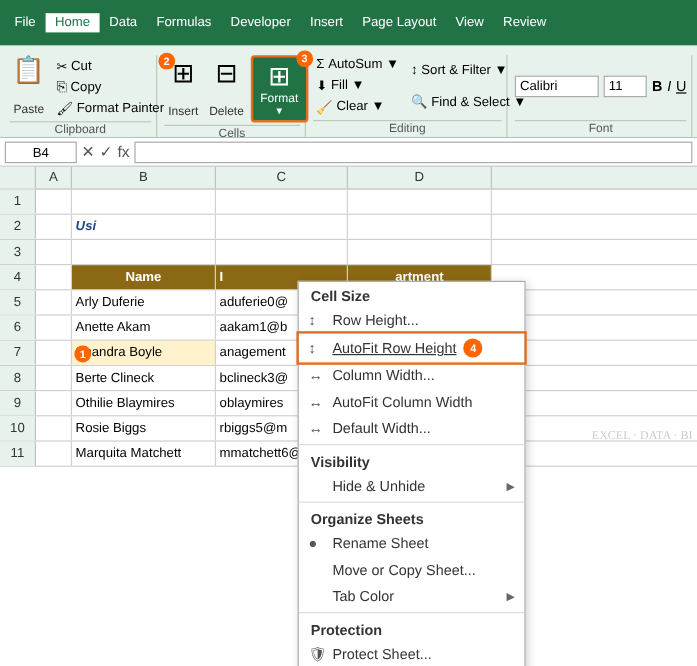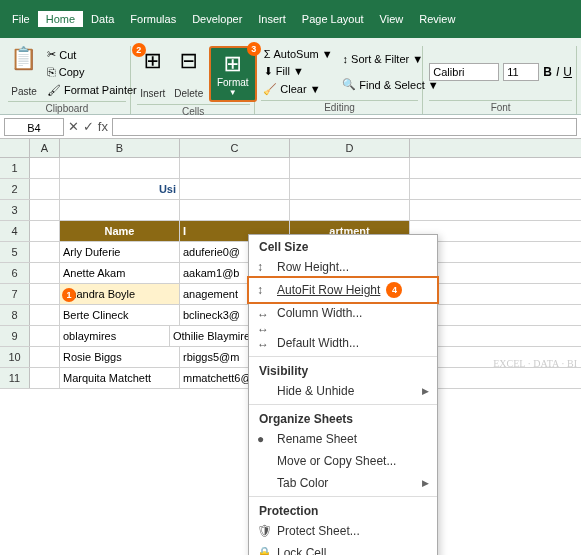--- a/index.html
+++ b/index.html
@@ -447,21 +447,21 @@
     <div class="row-num">1</div>
     <div class="cell cell-a"></div>
     <div class="cell cell-b"></div>
     <div class="cell cell-c"></div>
     <div class="cell cell-d"></div>
   </div>
 
   <div class="sheet-row row-2">
     <div class="row-num">2</div>
     <div class="cell cell-a"></div>
-    <div class="cell cell-b" style="font-weight:bold; color:#1f497d; text-align:right;">Usi</div>
+    <div class="cell cell-b" style="font-weight:bold; color:#1f497d; text-align:left;font-style:italic;">Usi</div>
     <div class="cell cell-c"></div>
     <div class="cell cell-d"></div>
   </div>
 
   <div class="sheet-row">
     <div class="row-num">3</div>
     <div class="cell cell-a"></div>
     <div class="cell cell-b"></div>
     <div class="cell cell-c"></div>
     <div class="cell cell-d"></div>
@@ -505,22 +505,22 @@
     <div class="row-num">8</div>
     <div class="cell cell-a"></div>
     <div class="cell cell-b">Berte Clineck</div>
     <div class="cell cell-c">bclineck3@</div>
     <div class="cell cell-d"></div>
   </div>
 
   <div class="sheet-row">
     <div class="row-num">9</div>
     <div class="cell cell-a"></div>
+    <div class="cell cell-b">Othilie Blaymires</div>
     <div class="cell cell-c">oblaymires</div>
-    <div class="cell cell-b">Othilie Blaymires</div>
     <div class="cell cell-d">Development</div>
   </div>
 
   <div class="sheet-row">
     <div class="row-num">10</div>
     <div class="cell cell-a"></div>
     <div class="cell cell-b">Rosie Biggs</div>
     <div class="cell cell-c">rbiggs5@m</div>
     <div class="cell cell-d">ules</div>
   </div>
@@ -543,20 +543,21 @@
       <span class="menu-icon">↕</span>
       <span class="underline-text">AutoFit Row Height</span>
       <span class="step-badge">4</span>
     </div>
     <div class="menu-option">
       <span class="menu-icon">↔</span>
       <span>Column Width...</span>
     </div>
     <div class="menu-option">
       <span class="menu-icon">↔</span>
+      <span>AutoFit Column Width</span>
     </div>
     <div class="menu-option">
       <span class="menu-icon">↔</span>
       <span>Default Width...</span>
     </div>
     <div class="menu-divider"></div>
     <div class="menu-section-label">Visibility</div>
     <div class="menu-option has-arrow">
       <span>Hide &amp; Unhide</span>
     </div>

